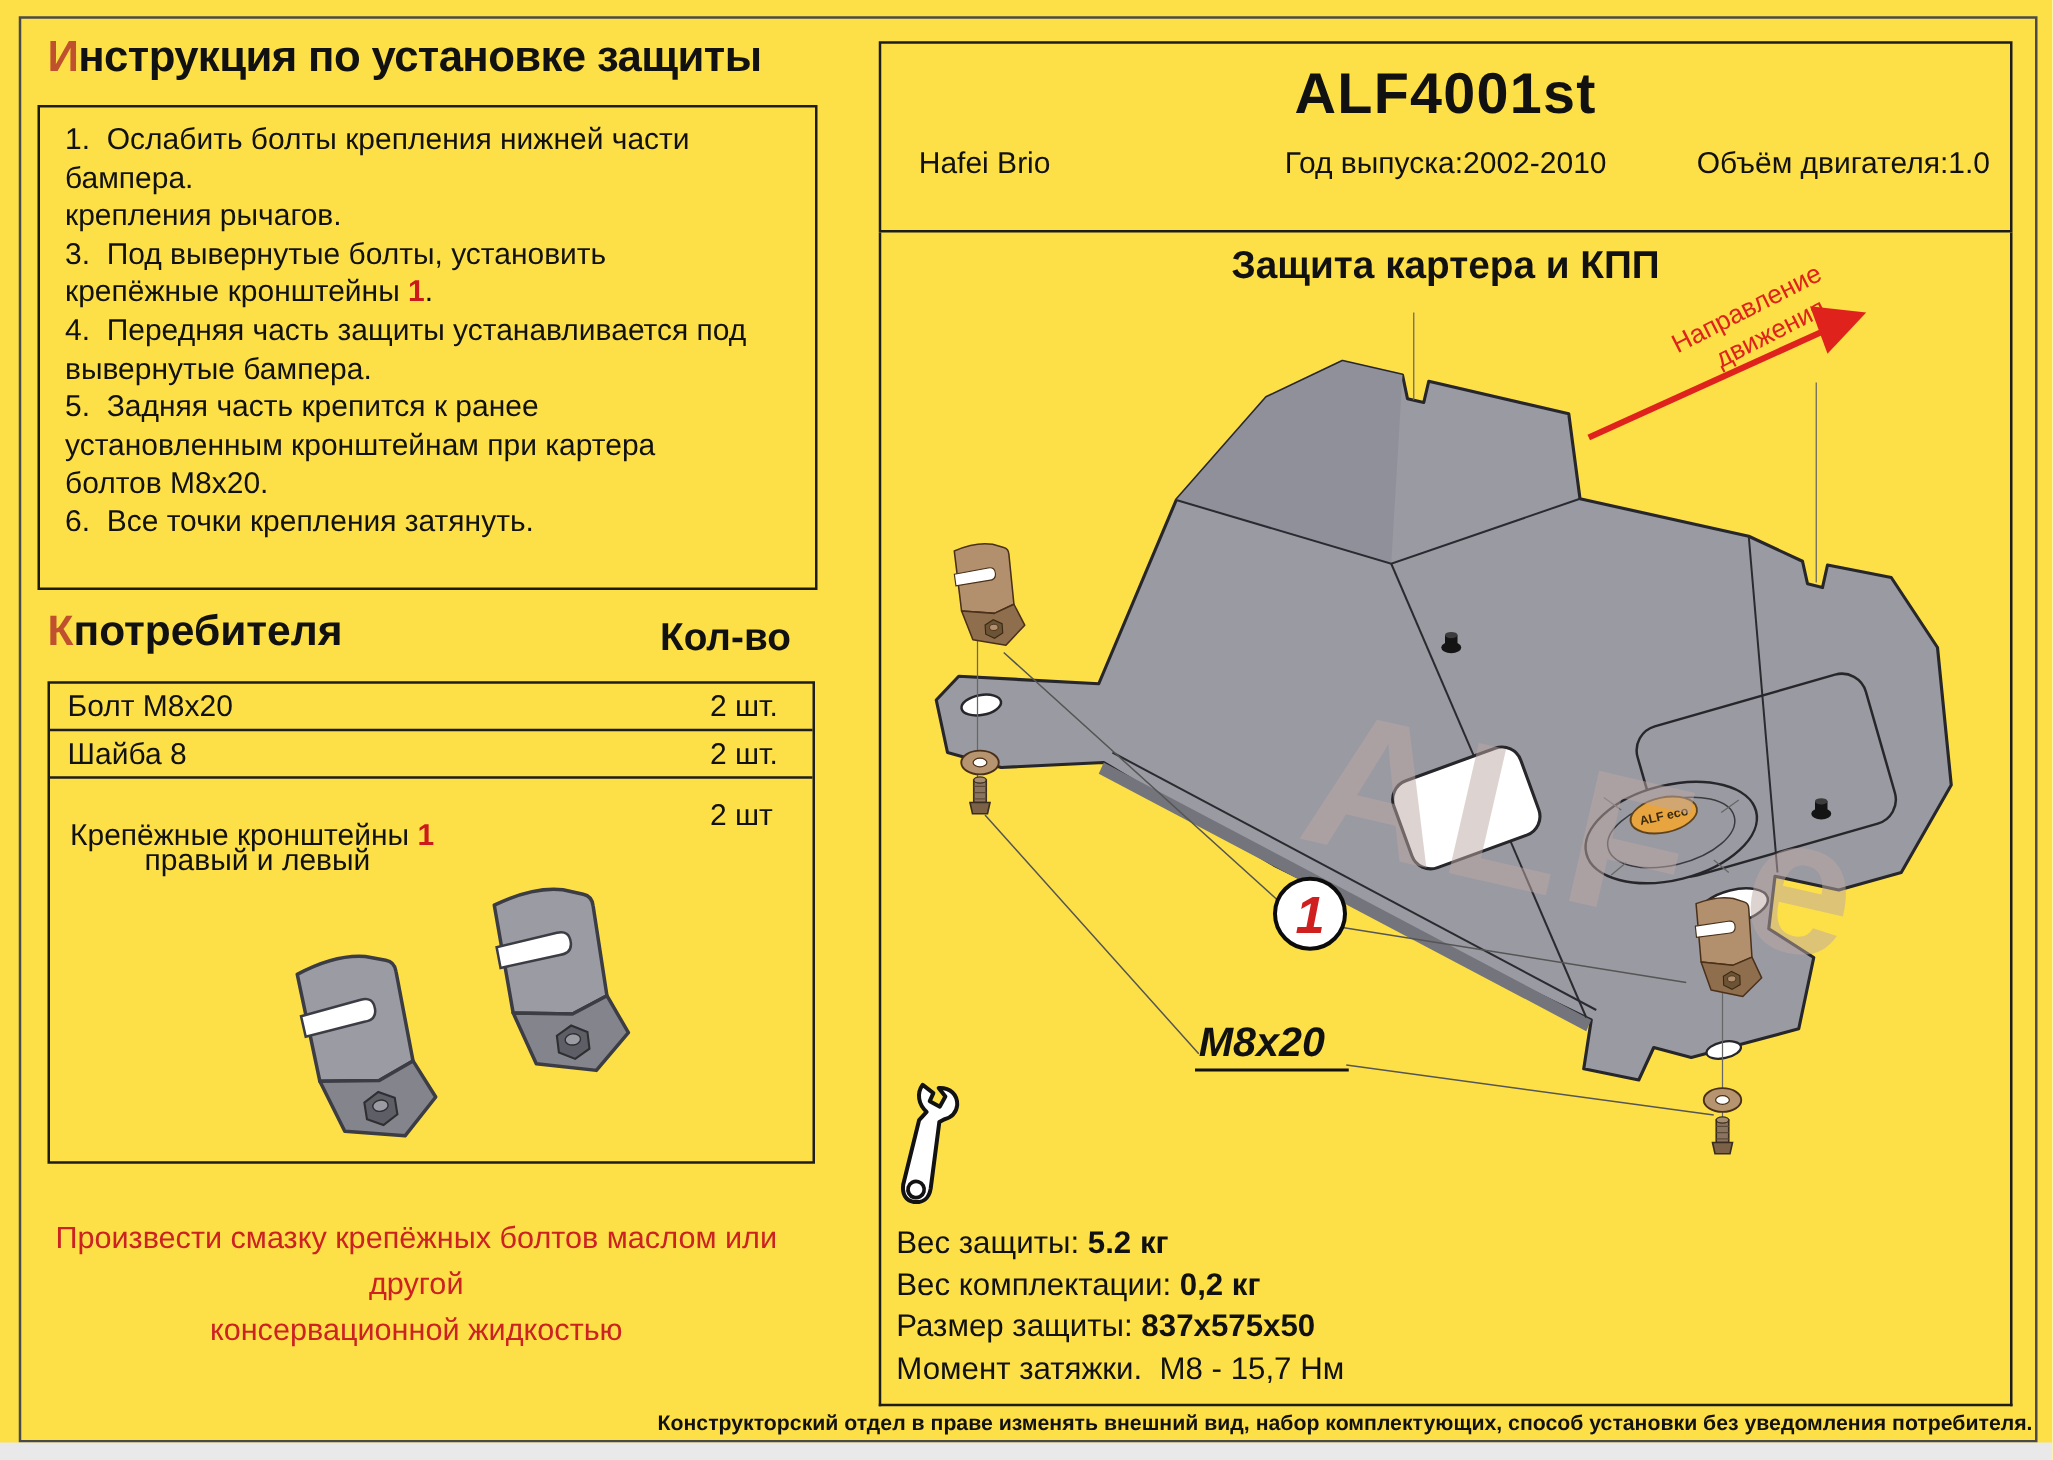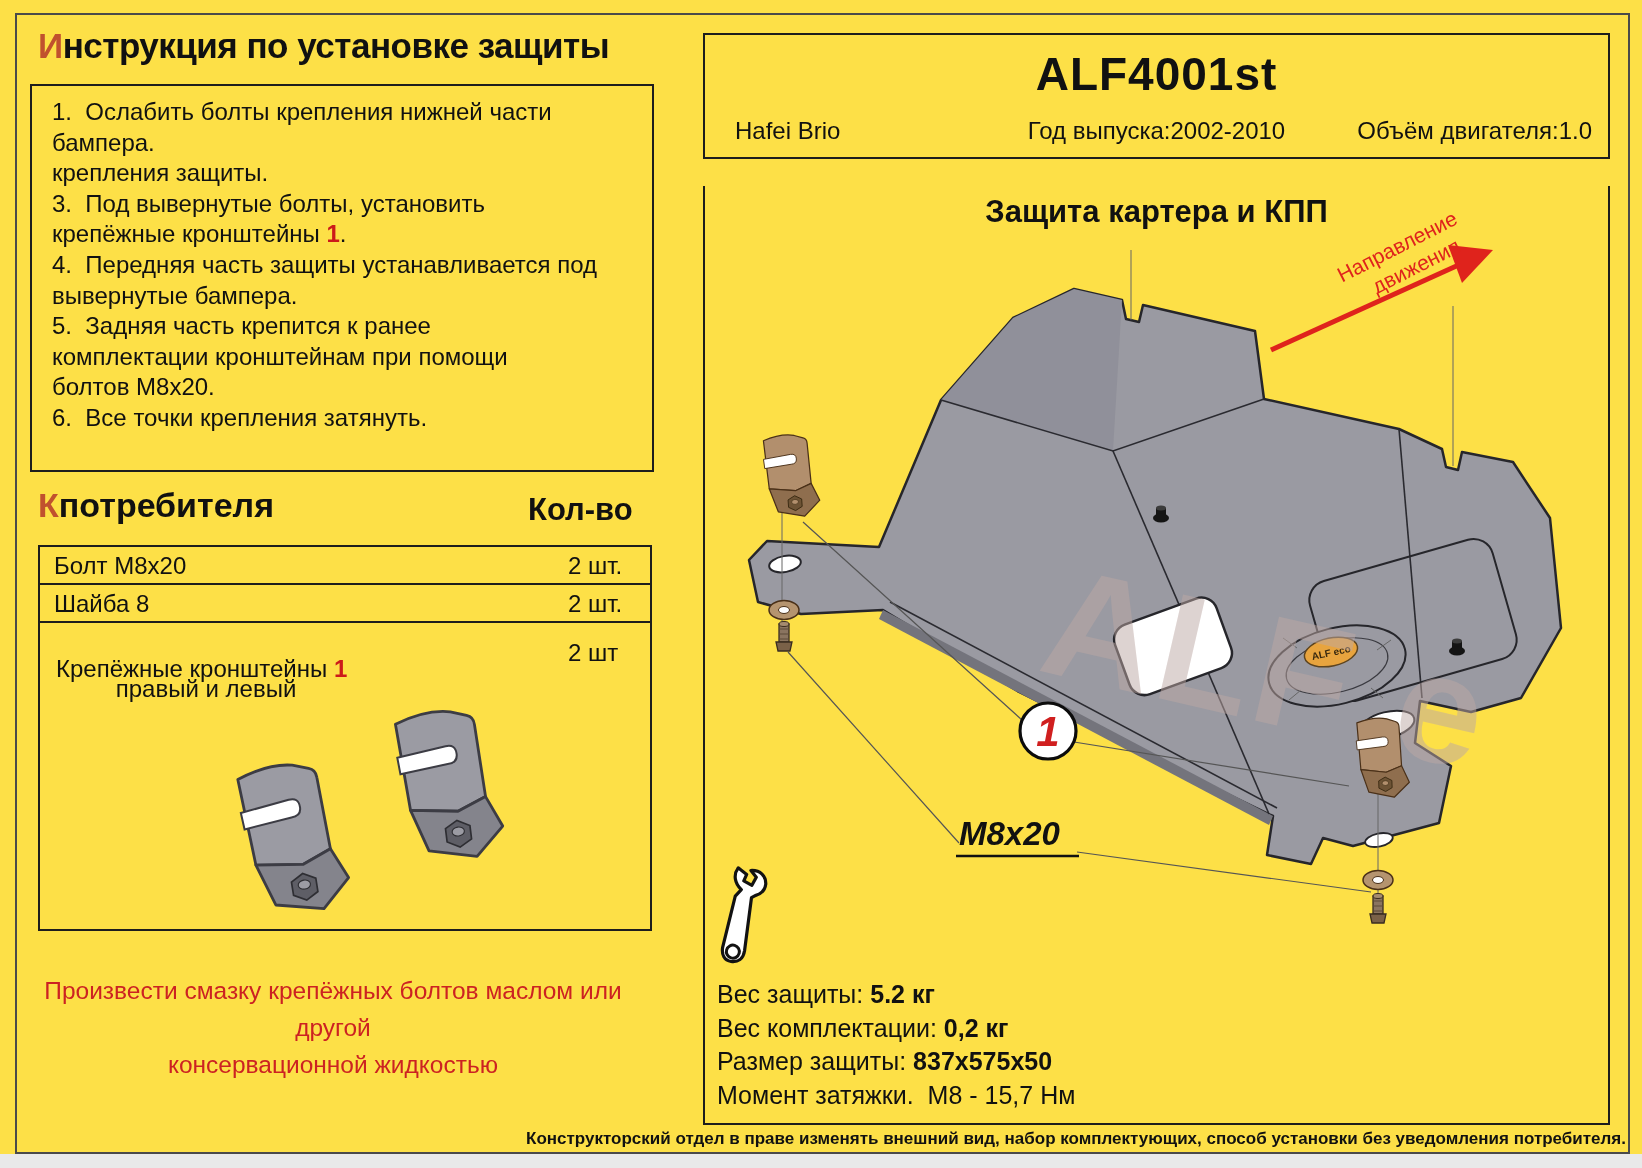--- a/index.html
+++ b/index.html
@@ -26,21 +26,21 @@
   .t-row .q{position:absolute;left:528px;top:5px;}
   .t-big{position:relative;height:305px;}
   .t-big .nm{position:absolute;left:16px;top:32px;}
   .t-big .sub{position:absolute;left:16px;top:52px;width:300px;text-align:center;}
   .t-big .q{position:absolute;left:528px;top:16px;}
   .bracket-photo{position:absolute;left:150px;top:60px;}
   .warning{position:absolute;left:30px;top:972px;width:606px;text-align:center;
         font-size:24.5px;line-height:37px;color:#cc2222;}
 
   
-  .hdr-box{position:absolute;left:703px;top:33px;width:907px;height:126px;
+  .hdr-box{position:absolute;left:703px;top:33px;width:907px;height:153px;
         border:2.5px solid #1d1d1d;box-sizing:border-box;text-decoration:underline;}
   .model{position:absolute;left:0;top:12px;width:100%;text-align:center;
         font-size:46px;font-weight:bold;letter-spacing:1px;}
   .car{position:absolute;left:30px;top:82px;font-size:24px;}
   .year{position:absolute;left:0;top:82px;width:100%;text-align:center;font-size:24px;}
   .engine{position:absolute;right:16px;top:82px;font-size:24px;}
   .draw-box{position:absolute;left:703px;top:186px;width:907px;height:939px;
         border:2.5px solid #1d1d1d;border-top:none;box-sizing:border-box;}
   .draw-title{position:absolute;left:0;top:8px;width:100%;text-align:center;
         font-size:31px;font-weight:bold;}
@@ -68,27 +68,27 @@
 
 <div class="page">
   <div class="page-border"></div>
   <div class="bottom-strip"></div>
 
   <div class="doc-title"><span class="accent">И</span><span>нструкция по установке защиты</span></div>
 
   <div class="instr-box">
     <div>1.&nbsp; Ослабить болты крепления нижней части</div>
     <div>бампера.</div>
-    <div>крепления защиты.</div>
+    <div>крепления рычагов.</div>
     <div>3.&nbsp; Под вывернутые болты, установить</div>
     <div><span>крепёжные кронштейны </span><span class="red">1</span><span>.</span></div>
     <div>4.&nbsp; Передняя часть защиты устанавливается под</div>
     <div>вывернутые бампера.</div>
     <div>5.&nbsp; Задняя часть крепится к ранее</div>
-    <div>комплектации кронштейнам при помощи</div>
+    <div>установленным кронштейнам при картера</div>
     <div>болтов М8х20.</div>
     <div>6.&nbsp; Все точки крепления затянуть.</div>
   </div>
 
   <div class="comp-title"><span class="accent">К</span><span>потребителя</span></div>
   <div class="qty-title">Кол-во</div>
 
   <div class="comp-table">
     <div class="t-row">
       <span class="nm">Болт М8х20</span>

